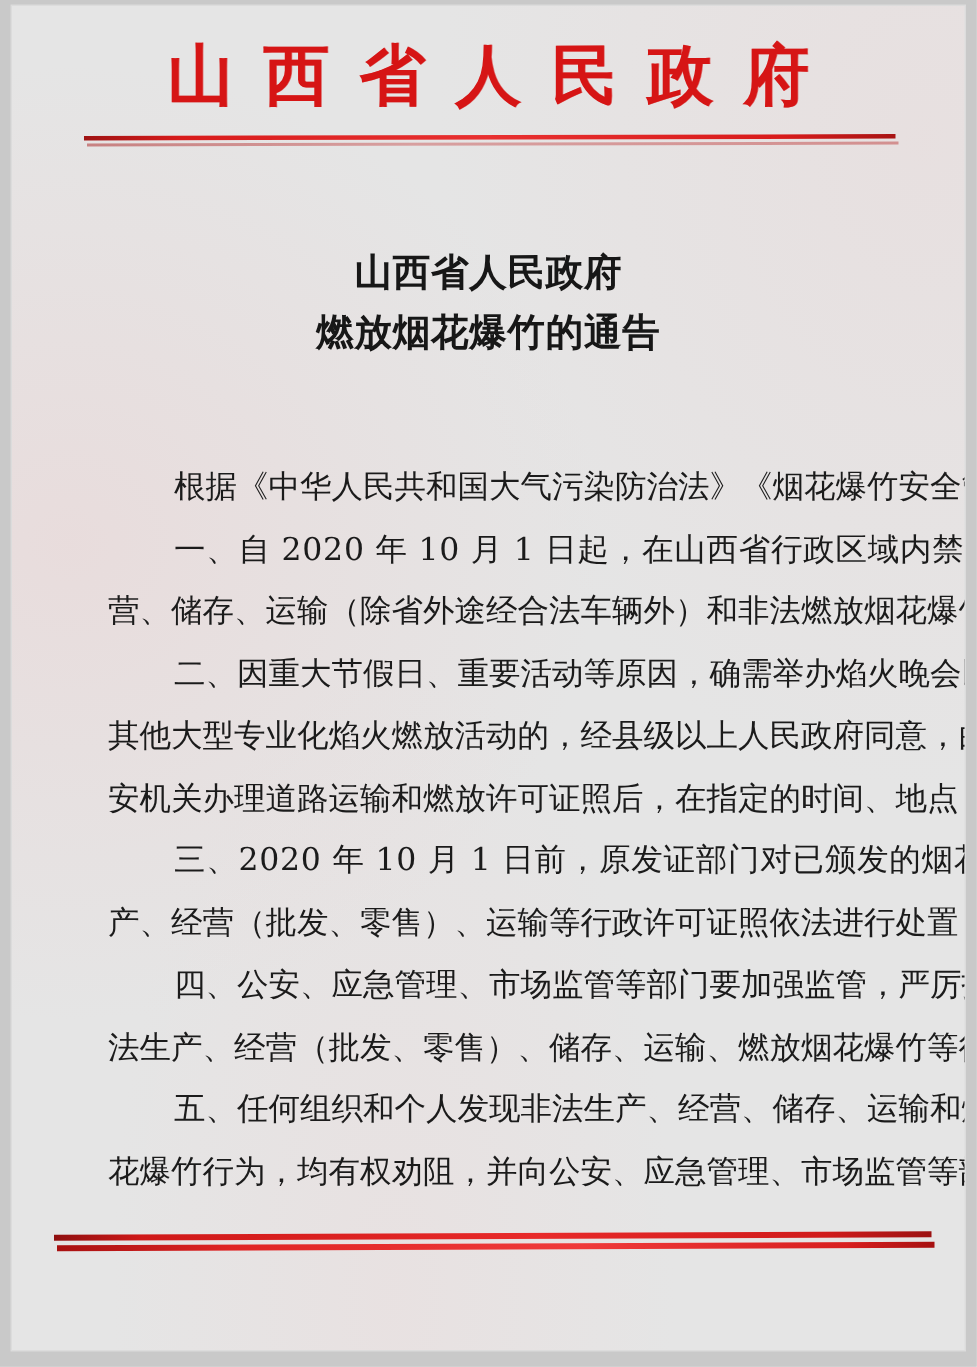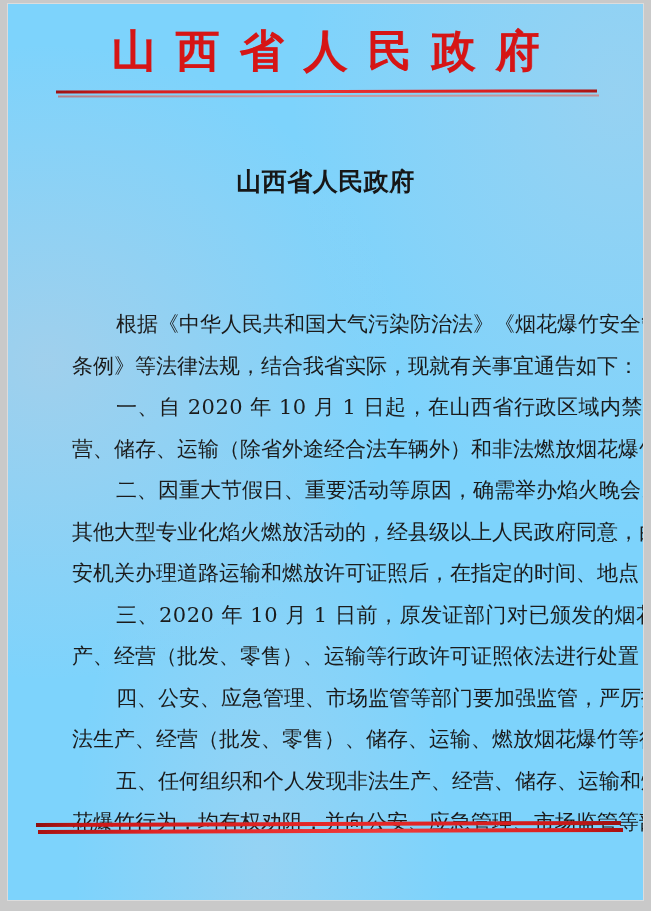--- a/index.html
+++ b/index.html
@@ -14,21 +14,21 @@
     font-family: "DejaVu Serif", "Liberation Serif", serif;
   }
 
   
   #page-sheet {
     position: absolute;
     left: 8px;
     top: 4px;
     width: 635px;
     height: 896px;
-    background: #7dd3fc;
+    background: #e5e5e5;
     box-shadow: 0 0 0 1px #dcdcdc;
     overflow: hidden;
   }
 
   
   #paper-tint {
     position: absolute;
     inset: 0;
     background:
       radial-gradient(ellipse at 6% 40%, rgba(240,200,200,0.30) 0%, rgba(255,255,255,0) 42%),
@@ -145,27 +145,27 @@
     <span id="masthead-title">山西省人民政府</span>
   </div>
 
   <div class="rule-wrap" id="rule-top">
     <div class="rule-a"></div>
     <div class="rule-b"></div>
   </div>
 
   <div id="doc-title">
     <span class="tline">山西省人民政府</span>
+    <span class="tline">燃放烟花爆竹的通告</span>
   </div>
 
   <div id="doc-body">
 
     <div class="para">
       <span class="ln indent">根据《中华人民共和国大气污染防治法》《烟花爆竹安全管理</span>
-      <span class="ln">条例》等法律法规，结合我省实际，现就有关事宜通告如下：</span>
     </div>
 
     <div class="para">
       <span class="ln indent num">一、自 2020 年 10 月 1 日起，在山西省行政区域内禁止生产、经</span>
       <span class="ln">营、储存、运输（除省外途经合法车辆外）和非法燃放烟花爆竹。</span>
     </div>
 
     <div class="para">
       <span class="ln indent">二、因重大节假日、重要活动等原因，确需举办焰火晚会以及</span>
       <span class="ln">其他大型专业化焰火燃放活动的，经县级以上人民政府同意，由公</span>

